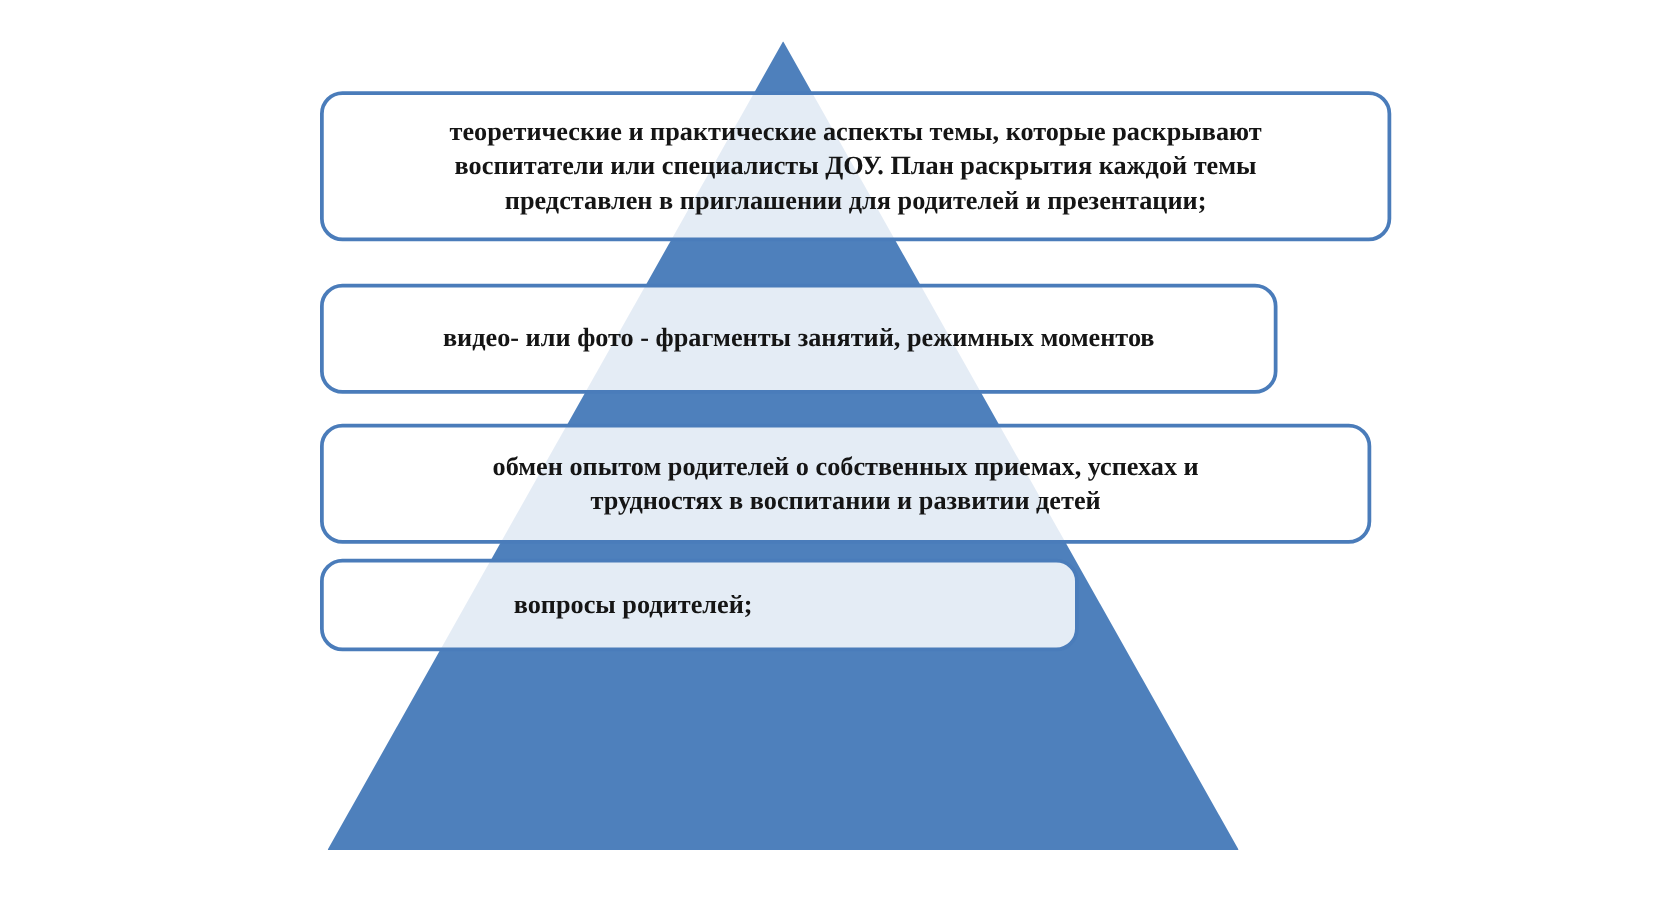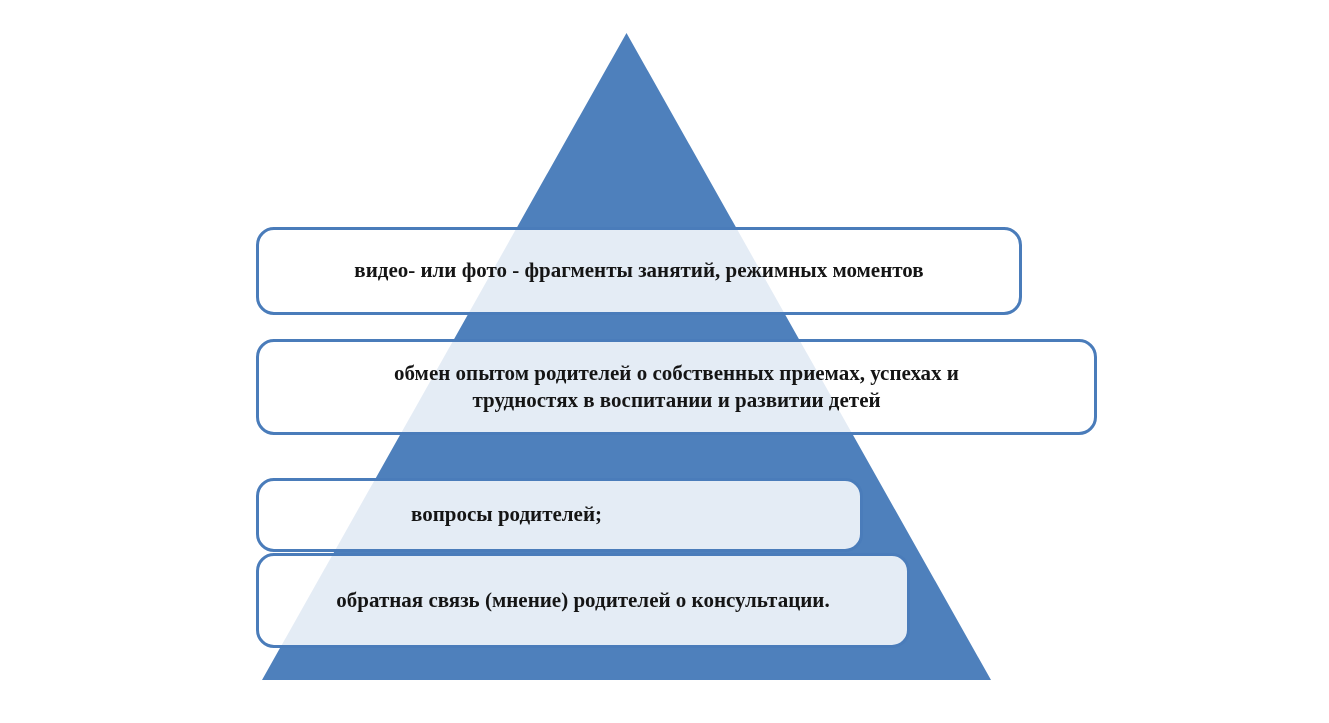--- a/index.html
+++ b/index.html
@@ -40,41 +40,43 @@
   }
   .level span {
     display: block;
     width: 100%;
     white-space: pre-line;
   }
   .center { text-align: center; }
   .l1 { left: 256px; top: 73px;  width: 857px; height: 120px; padding: 0 14px; }
   .l2 { left: 256px; top: 227px; width: 766px; height: 88px;  padding: 0 20px; }
   .l3 { left: 256px; top: 339px; width: 841px; height: 96px;  padding: 0 25px; }
-  .l4 { left: 256px; top: 478px; width: 607px; height: 74px;  padding: 0 118px 0 12px; }
+  .l4 { left: 256px; top: 447px; width: 607px; height: 74px;  padding: 0 118px 0 12px; }
   .l5 { left: 256px; top: 553px; width: 654px; height: 95px;  padding: 0 20px; }
 </style>
 </head>
 <body>
 
 <div class="canvas">
 
   <div class="pyramid"></div>
 
+  <div class="level l1 center">
+    <span>теоретические и практические аспекты темы, которые раскрывают
+воспитатели или специалисты ДОУ. План раскрытия каждой темы
+представлен в приглашении для родителей и презентации;</span>
+  </div>
 
   <div class="level l2">
     <span>видео- или фото - фрагменты занятий, режимных моментов</span>
   </div>
 
   <div class="level l3 center">
     <span>обмен опытом родителей о собственных приемах, успехах и
 трудностях в воспитании и развитии детей</span>
   </div>
 
   <div class="level l4 center">
     <span>вопросы родителей;</span>
   </div>
 
-  <div class="level l5">
-    <span>обратная связь (мнение) родителей о консультации.</span>
-  </div>
 
 </div>
 
 </body></html>

